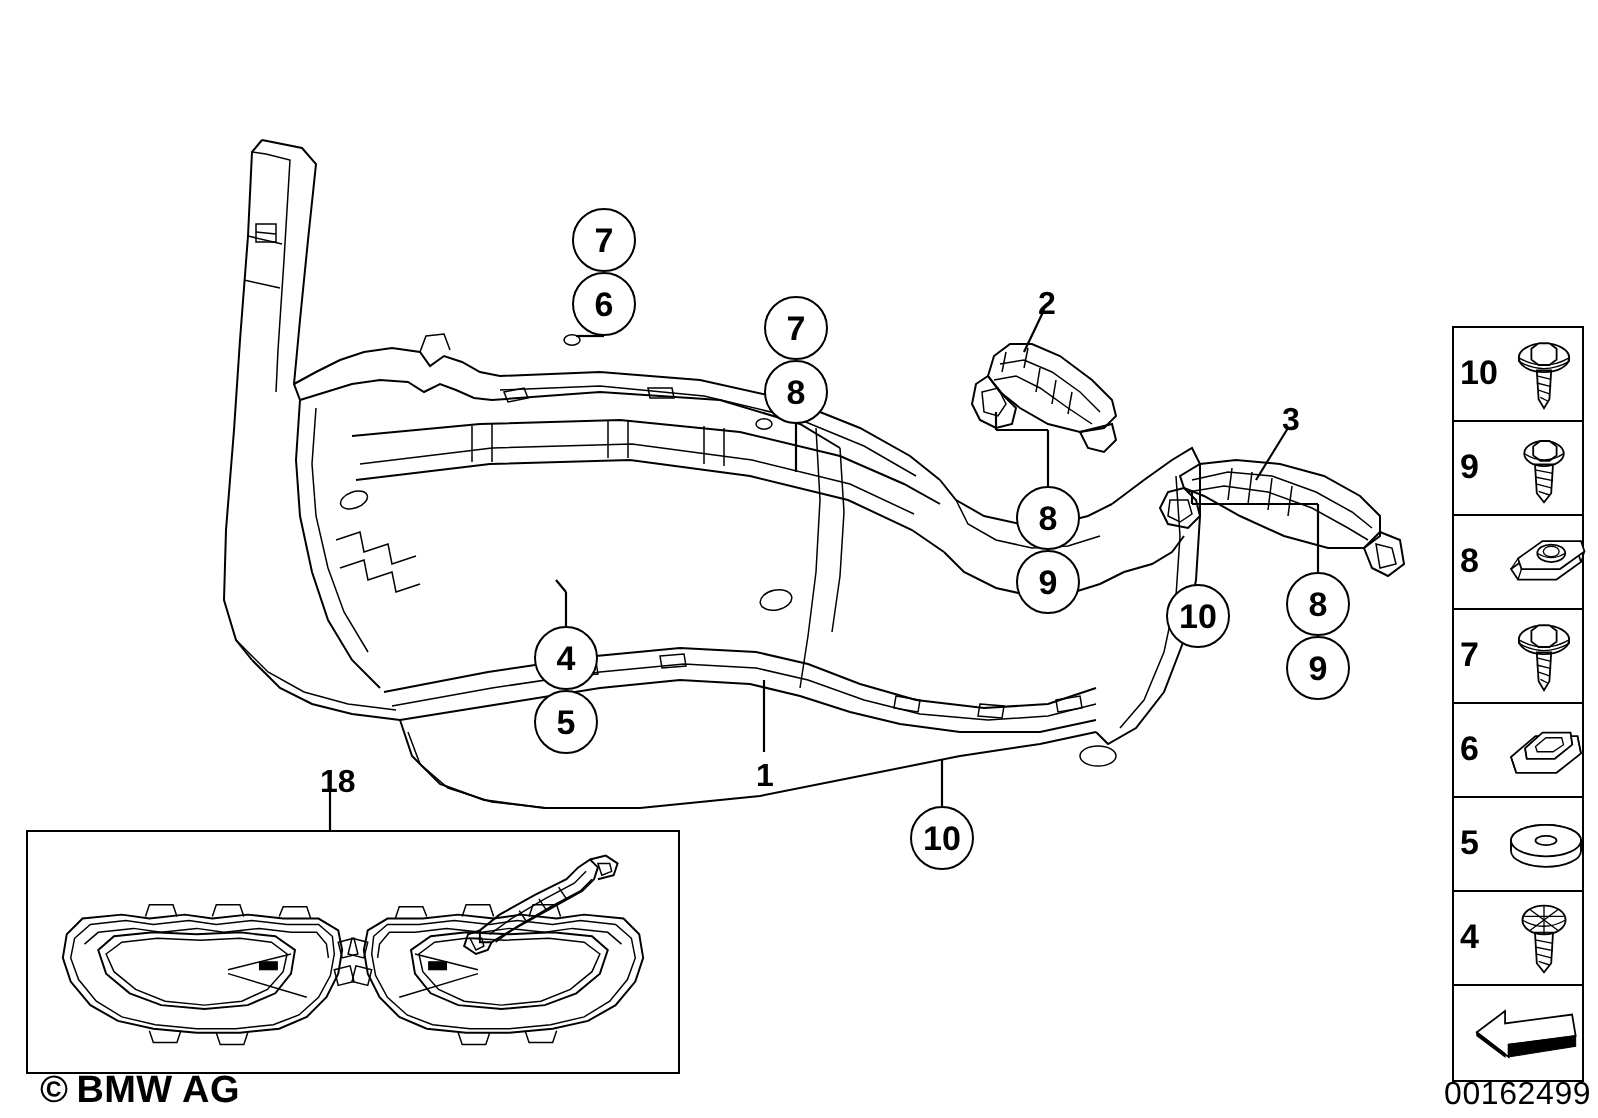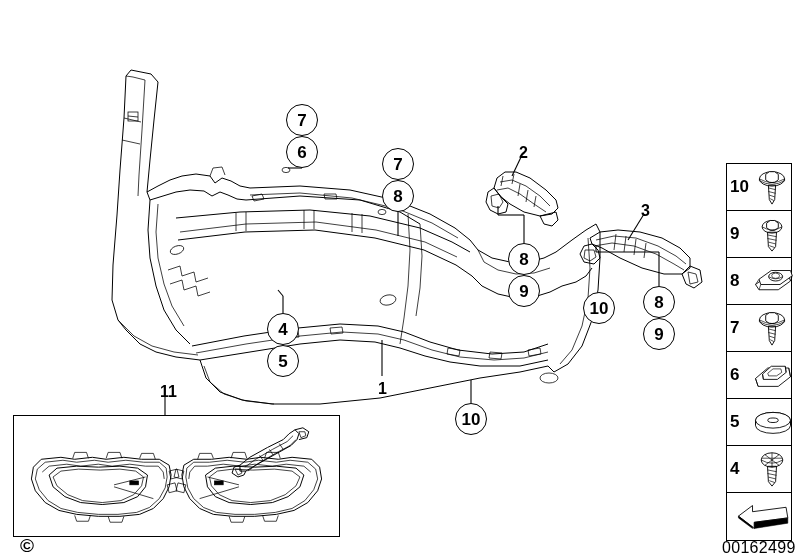--- a/index.html
+++ b/index.html
@@ -322,21 +322,21 @@
   <div class="callout" style="left:583px; top:292px;">
       <span>10</span>
     </div>
   <div class="callout" style="left:455px; top:403px;">
       <span>10</span>
     </div>
 
   <div class="plainlabel" style="left:519px; top:145px;">2</div>
   <div class="plainlabel" style="left:641px; top:203px;">3</div>
   <div class="plainlabel" style="left:378px; top:381px;">1</div>
-  <div class="plainlabel" style="left:160px; top:384px;">11</div>
+  <div class="plainlabel" style="left:160px; top:384px;">18</div>
 
   <div id="inset-box">
     <svg viewBox="0 0 327 122" width="325" height="120">
 
       <g>
         <path class="ln" d="M18,52 L26,44 L46,42 L60,44 L78,42 L92,44 L110,42
                             L128,44 L146,44 L156,50 L158,60 L156,72 L150,84
                             L140,94 L126,100 L106,102 L84,102 L62,100 L44,96
                             L30,88 L20,76 L16,64 Z"></path>
         <path class="ln-thin" d="M22,54 L30,47 L48,45 L62,47 L80,45 L94,47 L112,45
@@ -536,17 +536,18 @@
           <path class="fill-wht" d="M2,16 L18,4 L18,11 L56,6 L58,18 L20,23 L20,30 Z"></path>
           <path class="fill-blk" d="M20,23 L58,18 L58,24 L20,30 Z"></path>
           <path class="fill-blk" d="M2,16 L18,28 L18,30 L2,18 Z"></path>
         </svg>
       </div>
     </div>
   </div>
 
   <div id="bmw-copyright">
     <span>©</span>
+      <span>BMW AG</span>
   </div>
 
   <div id="part-number">00162499</div>
 
 </div>
 
 </body></html>

